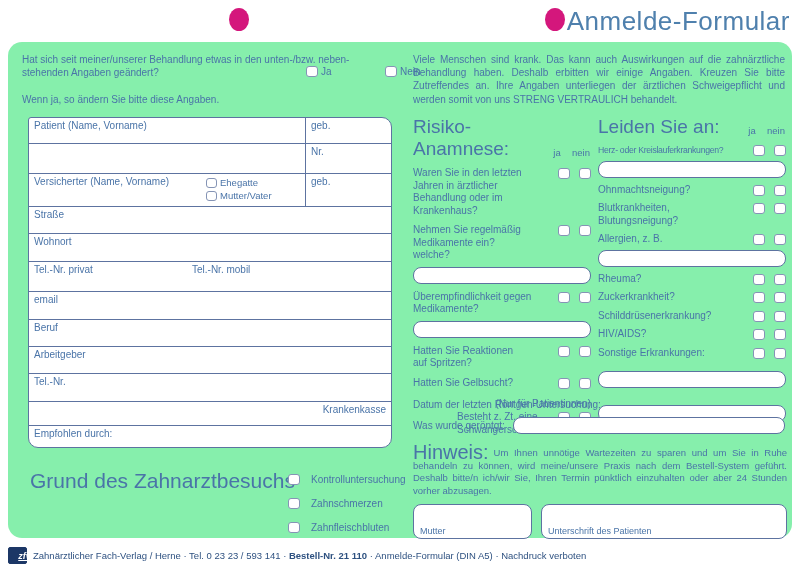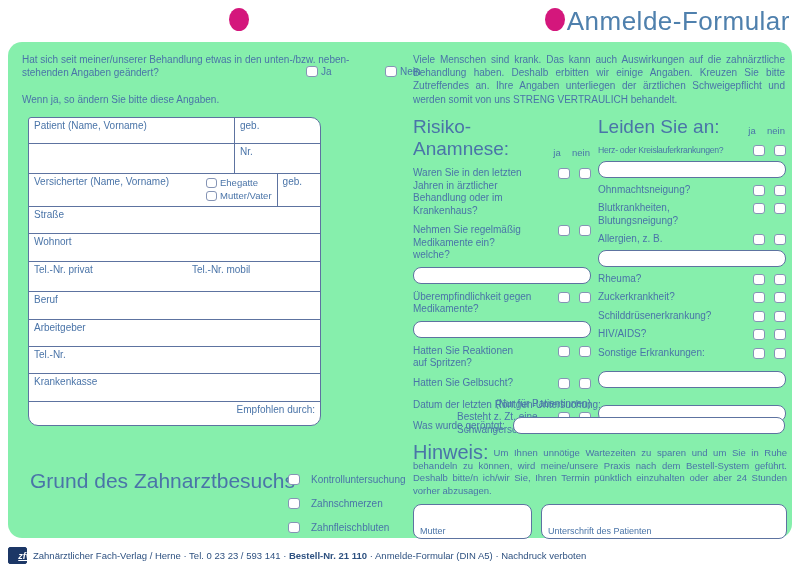--- a/index.html
+++ b/index.html
@@ -21,21 +21,21 @@
     white-space:pre-line; }
   .jn-top { position:absolute; left:14px; top:24px; width:384px; height:13px; }
   .jn-top .opt { position:absolute; display:flex; gap:3px; align-items:center; }
   .jn-top .opt.ja { left:284px; top:0; }
   .jn-top .opt.nein { left:363px; top:0; }
   .note-left { position:absolute; left:14px; top:52px; }
 
   .cb { display:inline-block; width:12px; height:11px; background:#fff;
     border:1px solid #8594b5; border-radius:3px; flex:0 0 auto; }
 
-  .ptable { position:absolute; left:20px; top:75px; width:293px; background:#fff;
+  .ptable { position:absolute; left:20px; top:75px; width:364px; background:#fff;
     border:1px solid #5d73a0; border-radius:3px 10px 10px 10px; overflow:hidden; }
   .trow { position:relative; display:flex; border-top:1px solid #5d73a0; }
   .trow:first-child { border-top:none; }
   .trow .cell { flex:1; padding:2px 5px; }
   .trow .cell-r { width:86px; border-left:1px solid #5d73a0; padding:2px 5px; }
   .ptable .trow:nth-child(1)  { height:25px; }
   .ptable .trow:nth-child(2)  { height:30px; }
   .ptable .trow:nth-child(3)  { height:33px; }
   .ptable .trow:nth-child(4)  { height:27px; }
   .ptable .trow:nth-child(5)  { height:28px; }
@@ -161,20 +161,23 @@
       <div class="trow">
         <div class="cell">Wohnort</div>
       </div>
       <div class="trow">
         <div class="cell tel-cell">
           <span class="t1">Tel.-Nr. privat</span>
           <span>Tel.-Nr. mobil</span>
         </div>
       </div>
       <div class="trow">
+        <div class="cell">email</div>
+      </div>
+      <div class="trow">
         <div class="cell">Beruf</div>
       </div>
       <div class="trow">
         <div class="cell">Arbeitgeber</div>
       </div>
       <div class="trow">
         <div class="cell">Tel.-Nr.</div>
       </div>
       <div class="trow">
         <div class="cell">Krankenkasse</div>

